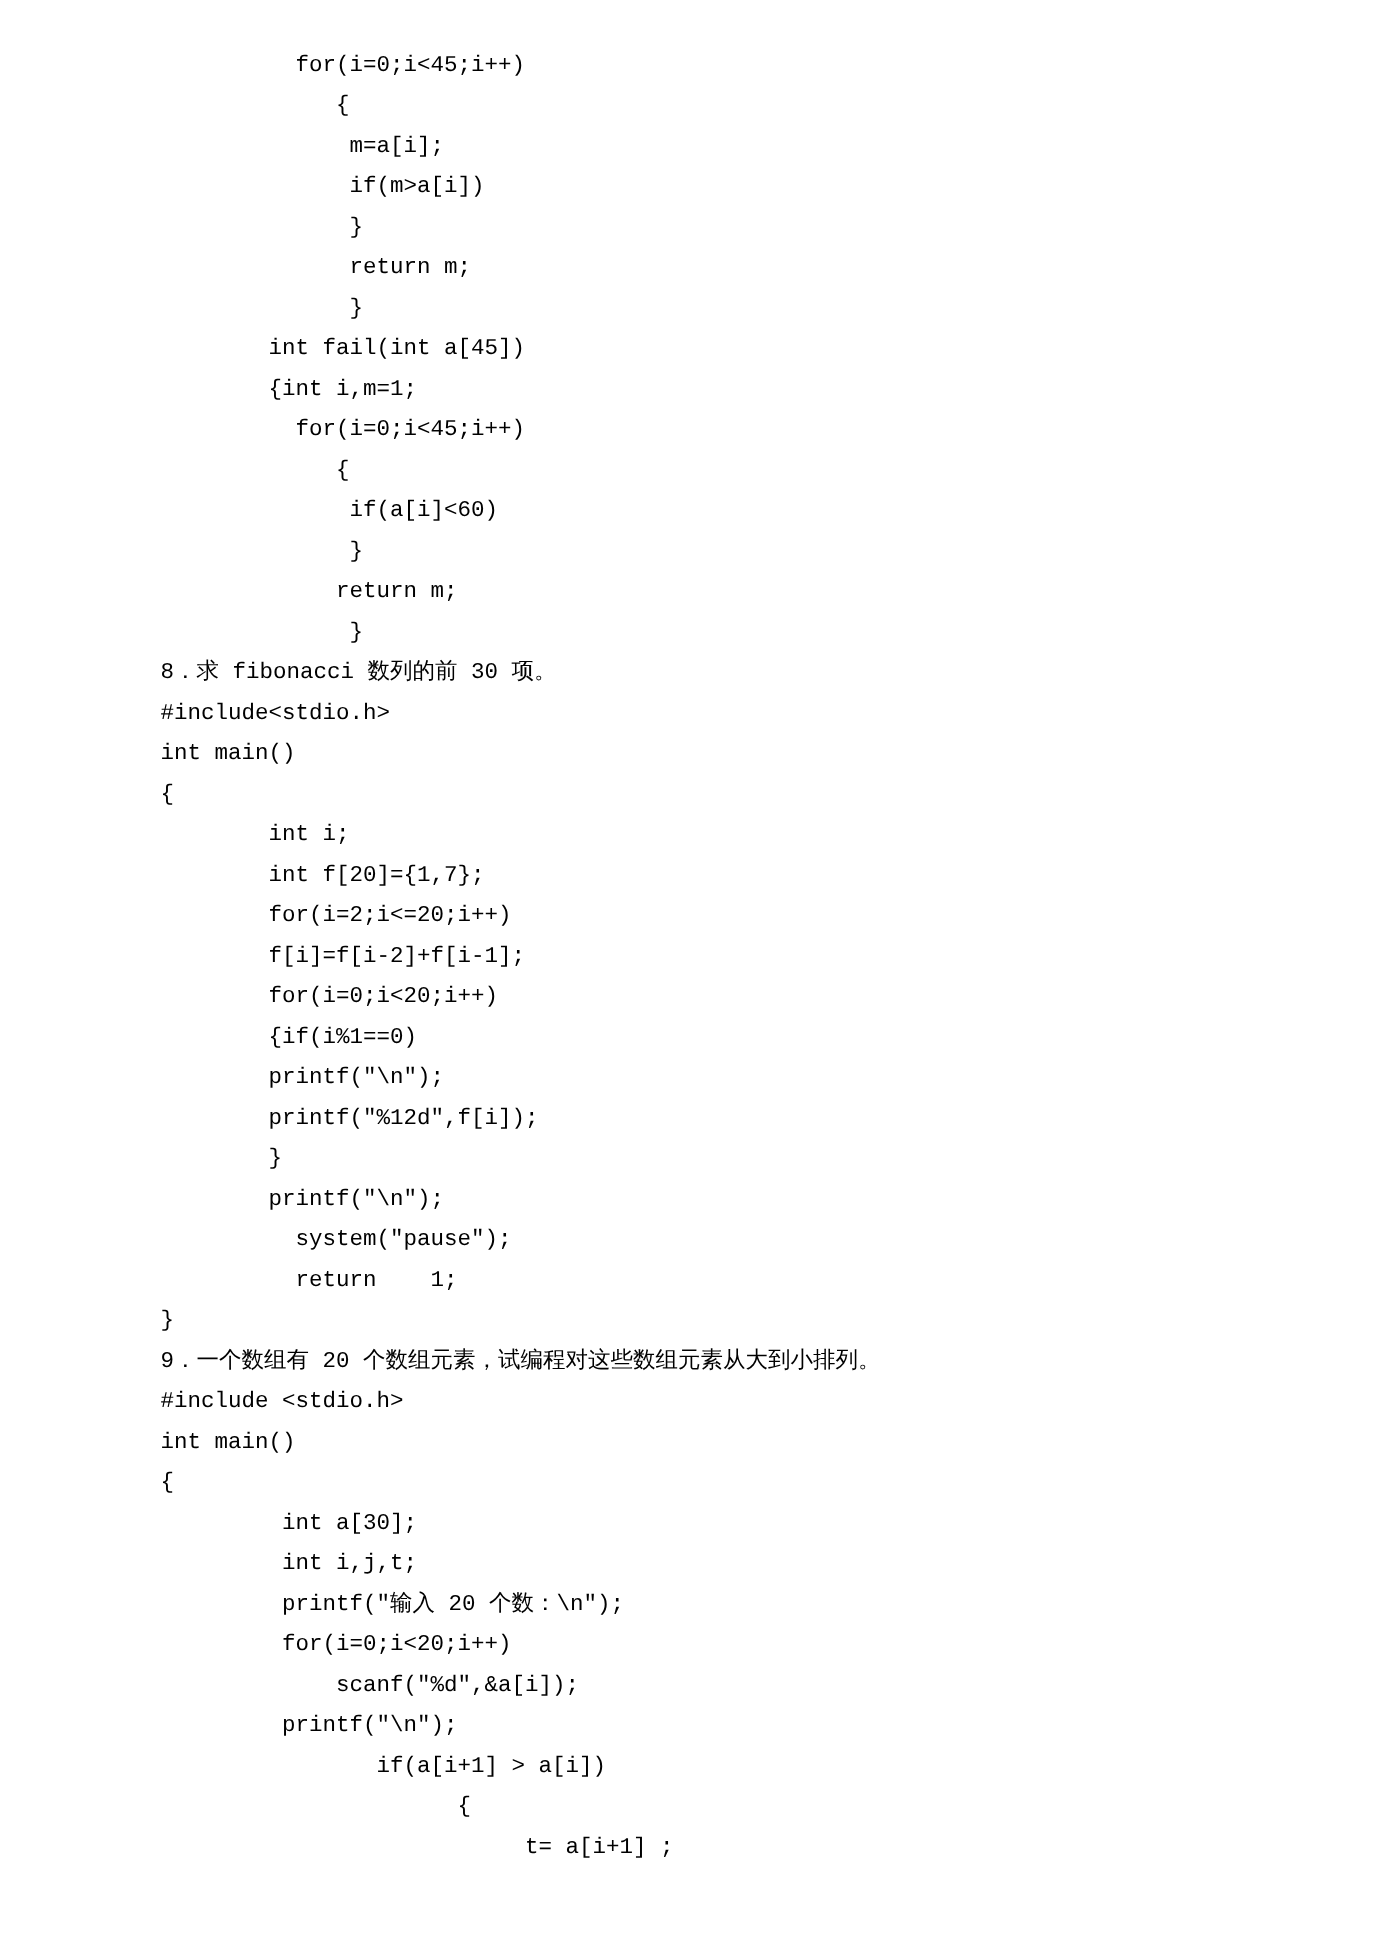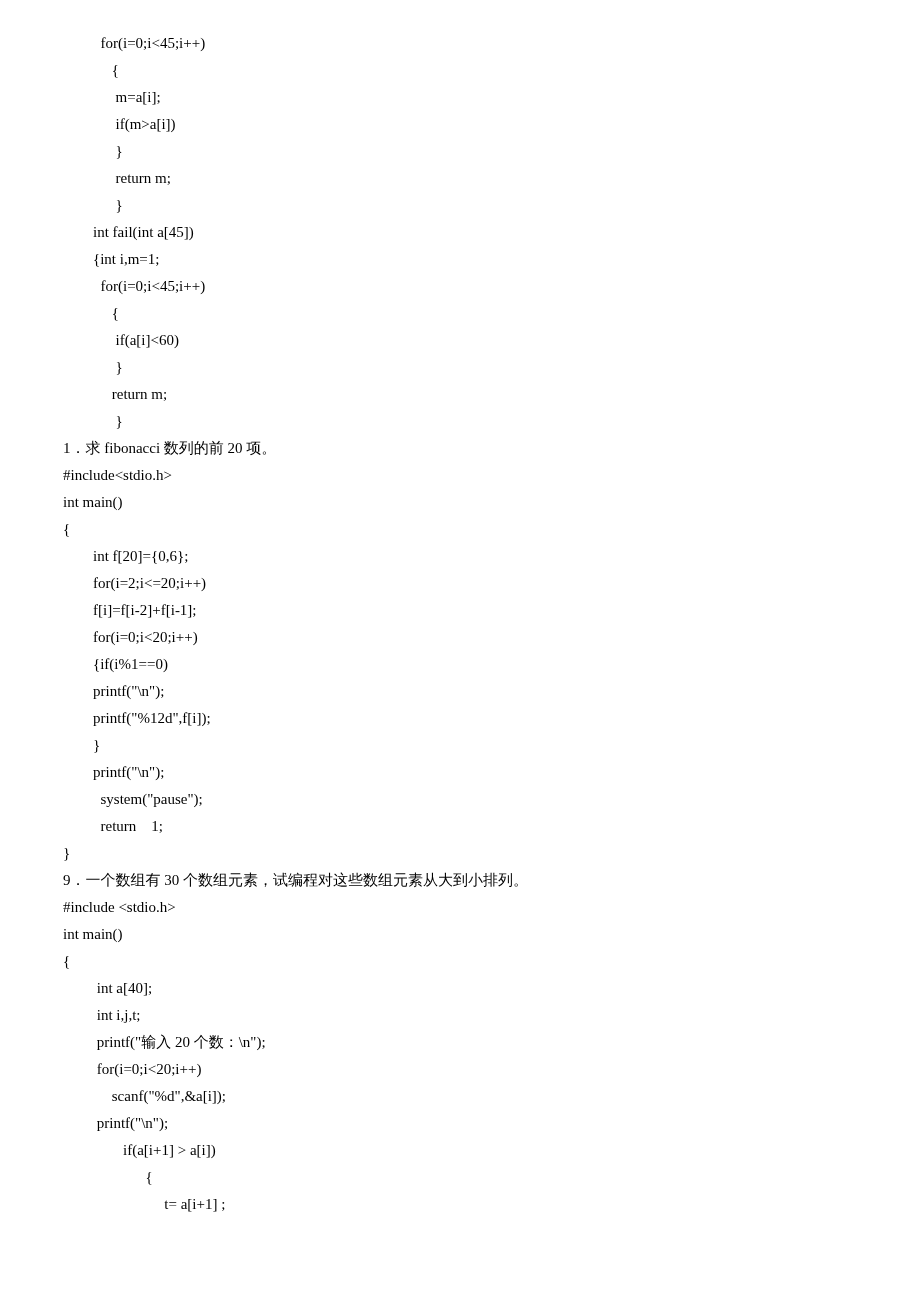--- a/index.html
+++ b/index.html
@@ -10,21 +10,22 @@
     font-size: 15px;
     color: #000;
     width: 920px;
   }
   .page {
     padding: 30px 0 40px 0;
   }
   .line {
     white-space: pre;
     line-height: 1.8;
-    padding-left: 63px;
+    padding-left: 107px;
+    font-family: Liberation Mono, monospace;
   }
 </style>
 </head>
 <body>
 
 <div class="page" id="page-container">
     <div class="line">          for(i=0;i&lt;45;i++)</div>
     <div class="line">             {</div>
     <div class="line">              m=a[i];</div>
     <div class="line">              if(m&gt;a[i])</div>
@@ -33,42 +34,43 @@
     <div class="line">              }</div>
     <div class="line">        int fail(int a[45])</div>
     <div class="line">        {int i,m=1;</div>
     <div class="line">          for(i=0;i&lt;45;i++)</div>
     <div class="line">             {</div>
     <div class="line">              if(a[i]&lt;60)</div>
     <div class="line">              }</div>
     <div class="line">             return m;</div>
     <div class="line">              }</div>
     <div class="line"></div>
-    <div class="line">1．求 fibonacci 数列的前 20 项。</div>
+    <div class="line">8．求 fibonacci 数列的前 30 项。</div>
     <div class="line">#include&lt;stdio.h&gt;</div>
     <div class="line">int main()</div>
     <div class="line">{</div>
-    <div class="line">        int f[20]={0,6};</div>
+    <div class="line">        int i;</div>
+    <div class="line">        int f[20]={1,7};</div>
     <div class="line">        for(i=2;i&lt;=20;i++)</div>
     <div class="line">        f[i]=f[i-2]+f[i-1];</div>
     <div class="line">        for(i=0;i&lt;20;i++)</div>
     <div class="line">        {if(i%1==0)</div>
     <div class="line">        printf("\n");</div>
     <div class="line">        printf("%12d",f[i]);</div>
     <div class="line">        }</div>
     <div class="line">        printf("\n");</div>
     <div class="line">          system("pause");</div>
     <div class="line">          return    1;</div>
     <div class="line">}</div>
-    <div class="line">9．一个数组有 30 个数组元素，试编程对这些数组元素从大到小排列。</div>
+    <div class="line">9．一个数组有 20 个数组元素，试编程对这些数组元素从大到小排列。</div>
     <div class="line"></div>
     <div class="line">#include &lt;stdio.h&gt;</div>
     <div class="line">int main()</div>
     <div class="line">{</div>
-    <div class="line">         int a[40];</div>
+    <div class="line">         int a[30];</div>
     <div class="line">         int i,j,t;</div>
     <div class="line">         printf("输入 20 个数：\n");</div>
     <div class="line">         for(i=0;i&lt;20;i++)</div>
     <div class="line">             scanf("%d",&amp;a[i]);</div>
     <div class="line">         printf("\n");</div>
     <div class="line">                if(a[i+1] &gt; a[i])</div>
     <div class="line">                      {</div>
     <div class="line">                           t= a[i+1] ;</div>
   </div>
 

